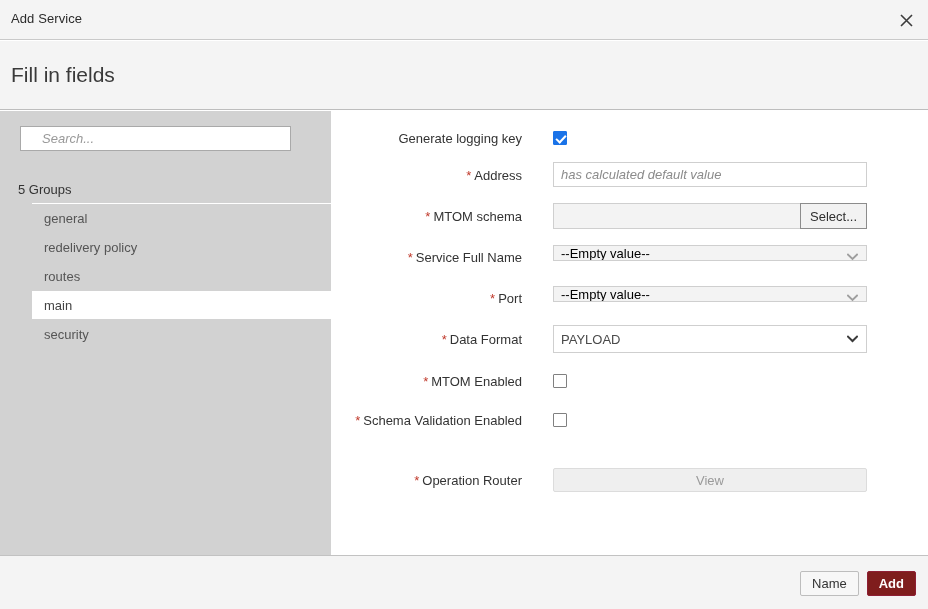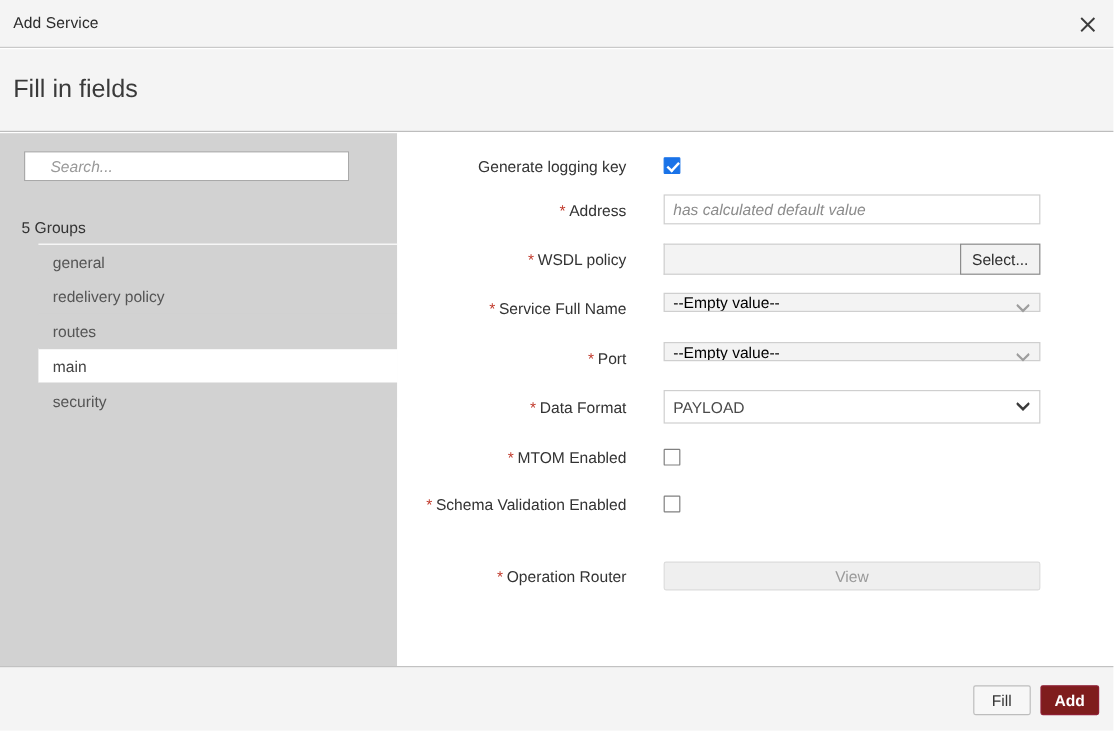--- a/index.html
+++ b/index.html
@@ -356,21 +356,21 @@
         <div class="form-label">
           <span class="req">*</span><span>Address</span>
         </div>
         <div class="form-control" style="top:-4px;">
           <input class="txt-input" type="text" placeholder="has calculated default value" style="">
         </div>
       </div>
 
       <div class="form-row" style="top:96px;">
         <div class="form-label">
-          <span class="req">*</span><span>WSDL policy</span>
+          <span class="req">*</span><span>MTOM schema</span>
         </div>
         <div class="form-control" style="top:-4px;">
           <div class="input-group">
             <input class="ro-input" type="text" readonly="" style="">
             <button class="grp-btn">Select...</button>
           </div>
         </div>
       </div>
 
       <div class="form-row" style="top:137px;">
@@ -452,18 +452,18 @@
         <div class="form-control" style="top:-3px;">
           <button class="wide-btn">View</button>
         </div>
       </div>
 
     </div>
   </div>
 
   <div class="footer">
     <div class="footer-actions">
-      <button class="btn-back">Fill</button>
+      <button class="btn-back">Name</button>
       <button class="btn-add">Add</button>
     </div>
   </div>
 
 </div>
 
 </body></html>

